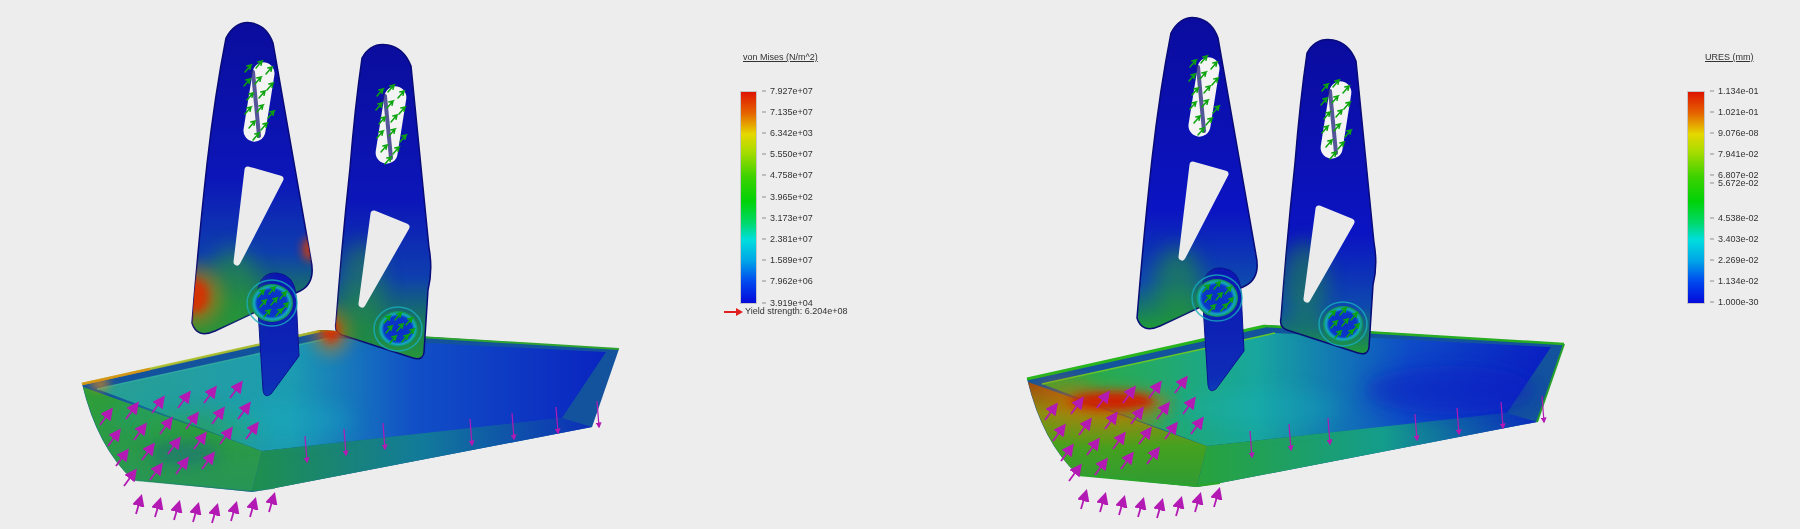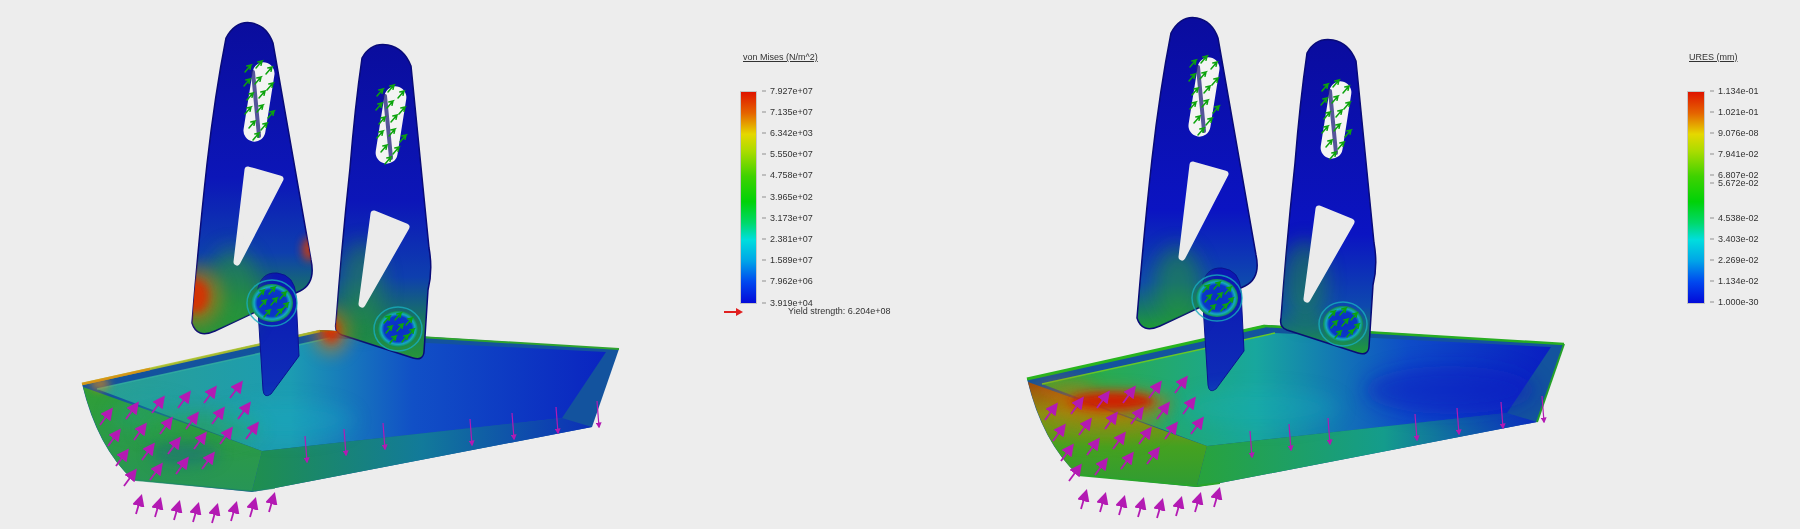--- a/index.html
+++ b/index.html
@@ -25,21 +25,21 @@
     position:absolute;left:24px;white-space:nowrap;transform:translateY(-50%);
   }
   .legend-label .tick{
     display:inline-block;width:4px;height:1px;background:#909090;
     vertical-align:middle;margin-right:4px;
   }
   #legend-ures .legend-bar{width:16px;}
   #legend-ures .legend-label{left:25px;text-align:right;}
   .yield-note{
     position:absolute;top:254px;left:-14px;white-space:nowrap;
-    display:flex;align-items:center;gap:43px;
+    display:flex;align-items:center;
   }
   .yield-arrow{
     display:inline-block;width:12px;height:2px;background:#e02020;
     position:relative;margin-right:9px;
   }
   .yield-arrow::after{
     content:"";position:absolute;right:-7px;top:-3px;
     border-left:7px solid #e02020;
     border-top:4px solid transparent;border-bottom:4px solid transparent;
   }
@@ -327,21 +327,21 @@
     <div class="legend-label" style="top:190px"><span class="tick"></span><span>7.962e+06</span></div>
     <div class="legend-label" style="top:212px"><span class="tick"></span><span>3.919e+04</span></div>
   </div>
   <div class="yield-note">
     <span class="yield-arrow"></span>
     <span>Yield strength: 6.204e+08</span>
   </div>
 </div>
 
 <div class="legend" id="legend-ures" style="left:1685px;top:52px">
-  <div class="legend-title" style="margin-left:4px">URES (mm)</div>
+  <div class="legend-title" style="margin-left:20px">URES (mm)</div>
   <div class="legend-body">
     <div class="legend-bar"></div>
     <div class="legend-label" style="top:0px"><span class="tick"></span><span>1.134e-01</span></div>
     <div class="legend-label" style="top:21px"><span class="tick"></span><span>1.021e-01</span></div>
     <div class="legend-label" style="top:42px"><span class="tick"></span><span>9.076e-08</span></div>
     <div class="legend-label" style="top:63px"><span class="tick"></span><span>7.941e-02</span></div>
     <div class="legend-label" style="top:84px"><span class="tick"></span><span>6.807e-02</span></div>
     <div class="legend-label" style="top:92px"><span class="tick"></span><span>5.672e-02</span></div>
     <div class="legend-label" style="top:127px"><span class="tick"></span><span>4.538e-02</span></div>
     <div class="legend-label" style="top:148px"><span class="tick"></span><span>3.403e-02</span></div>

